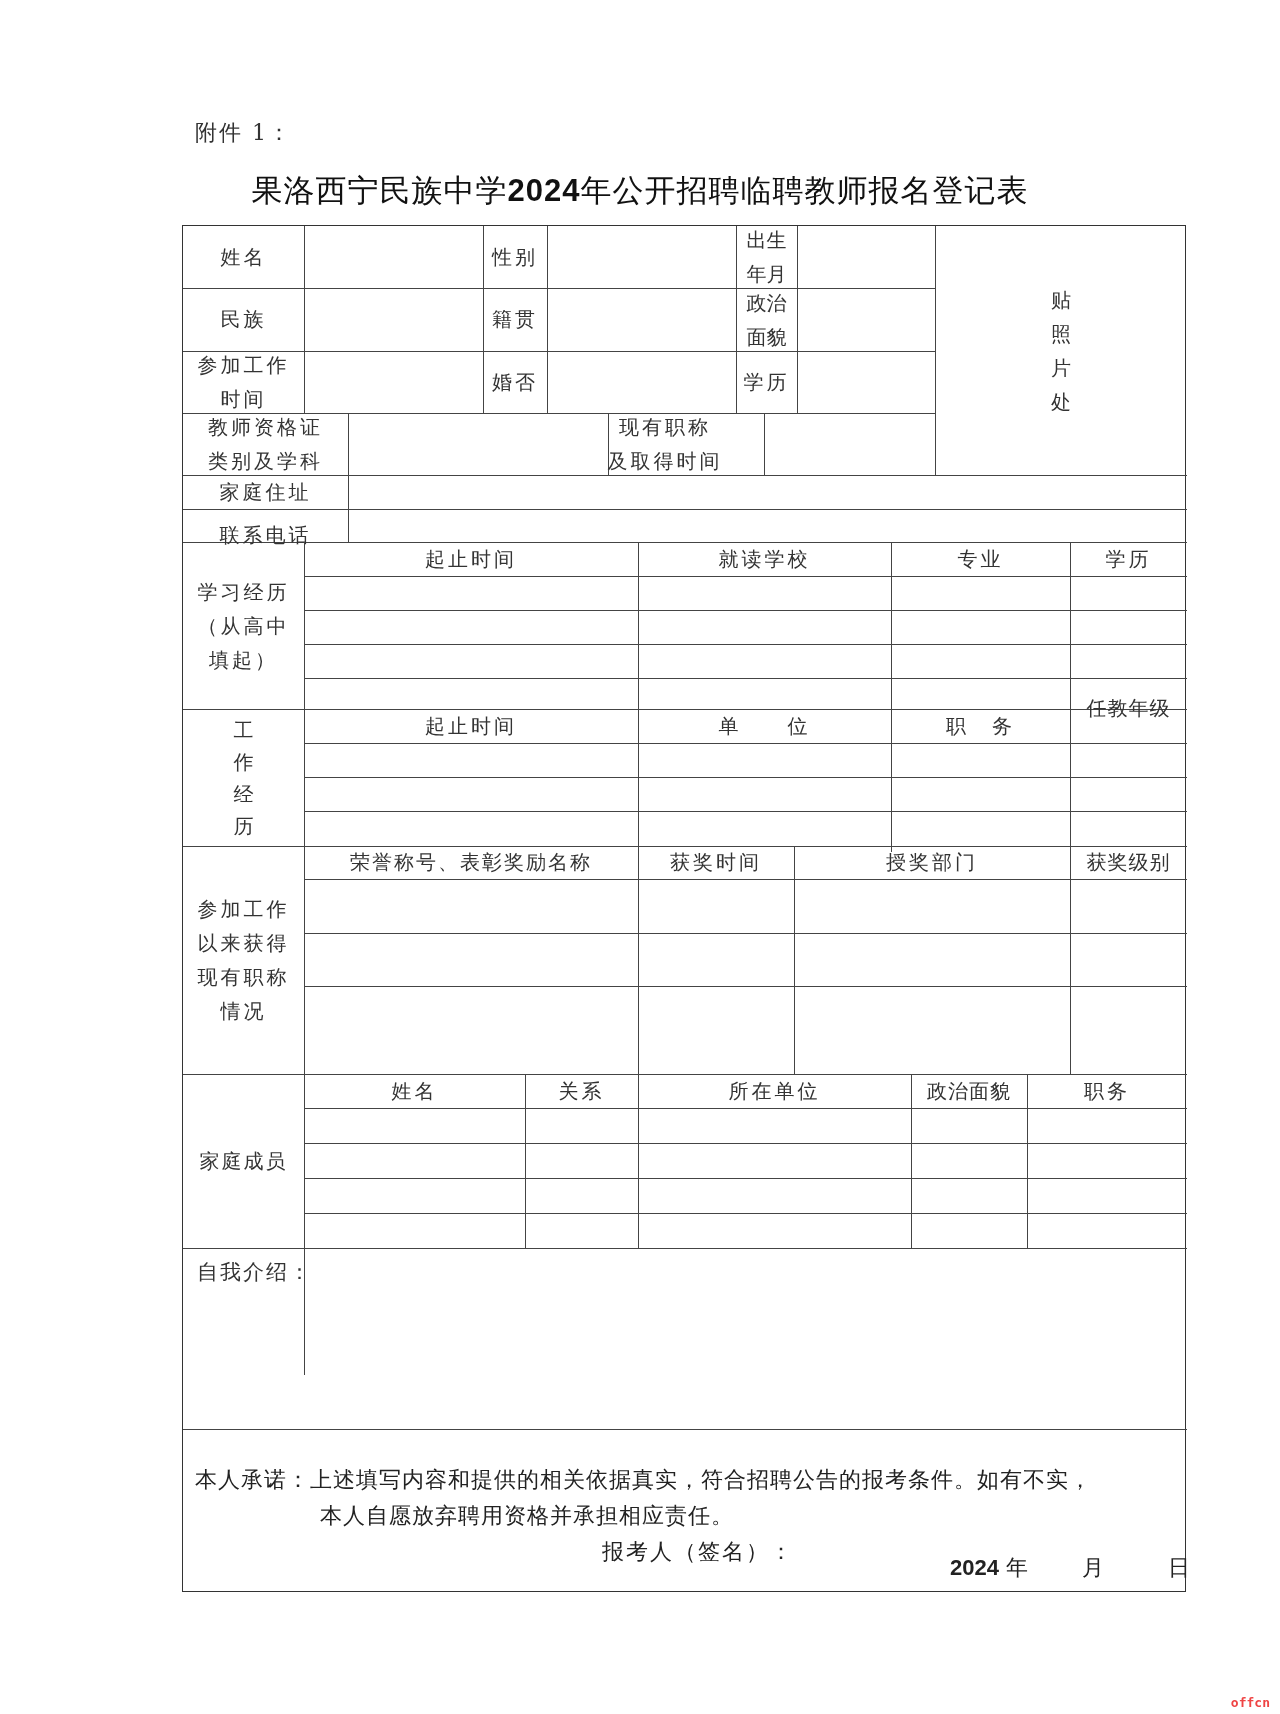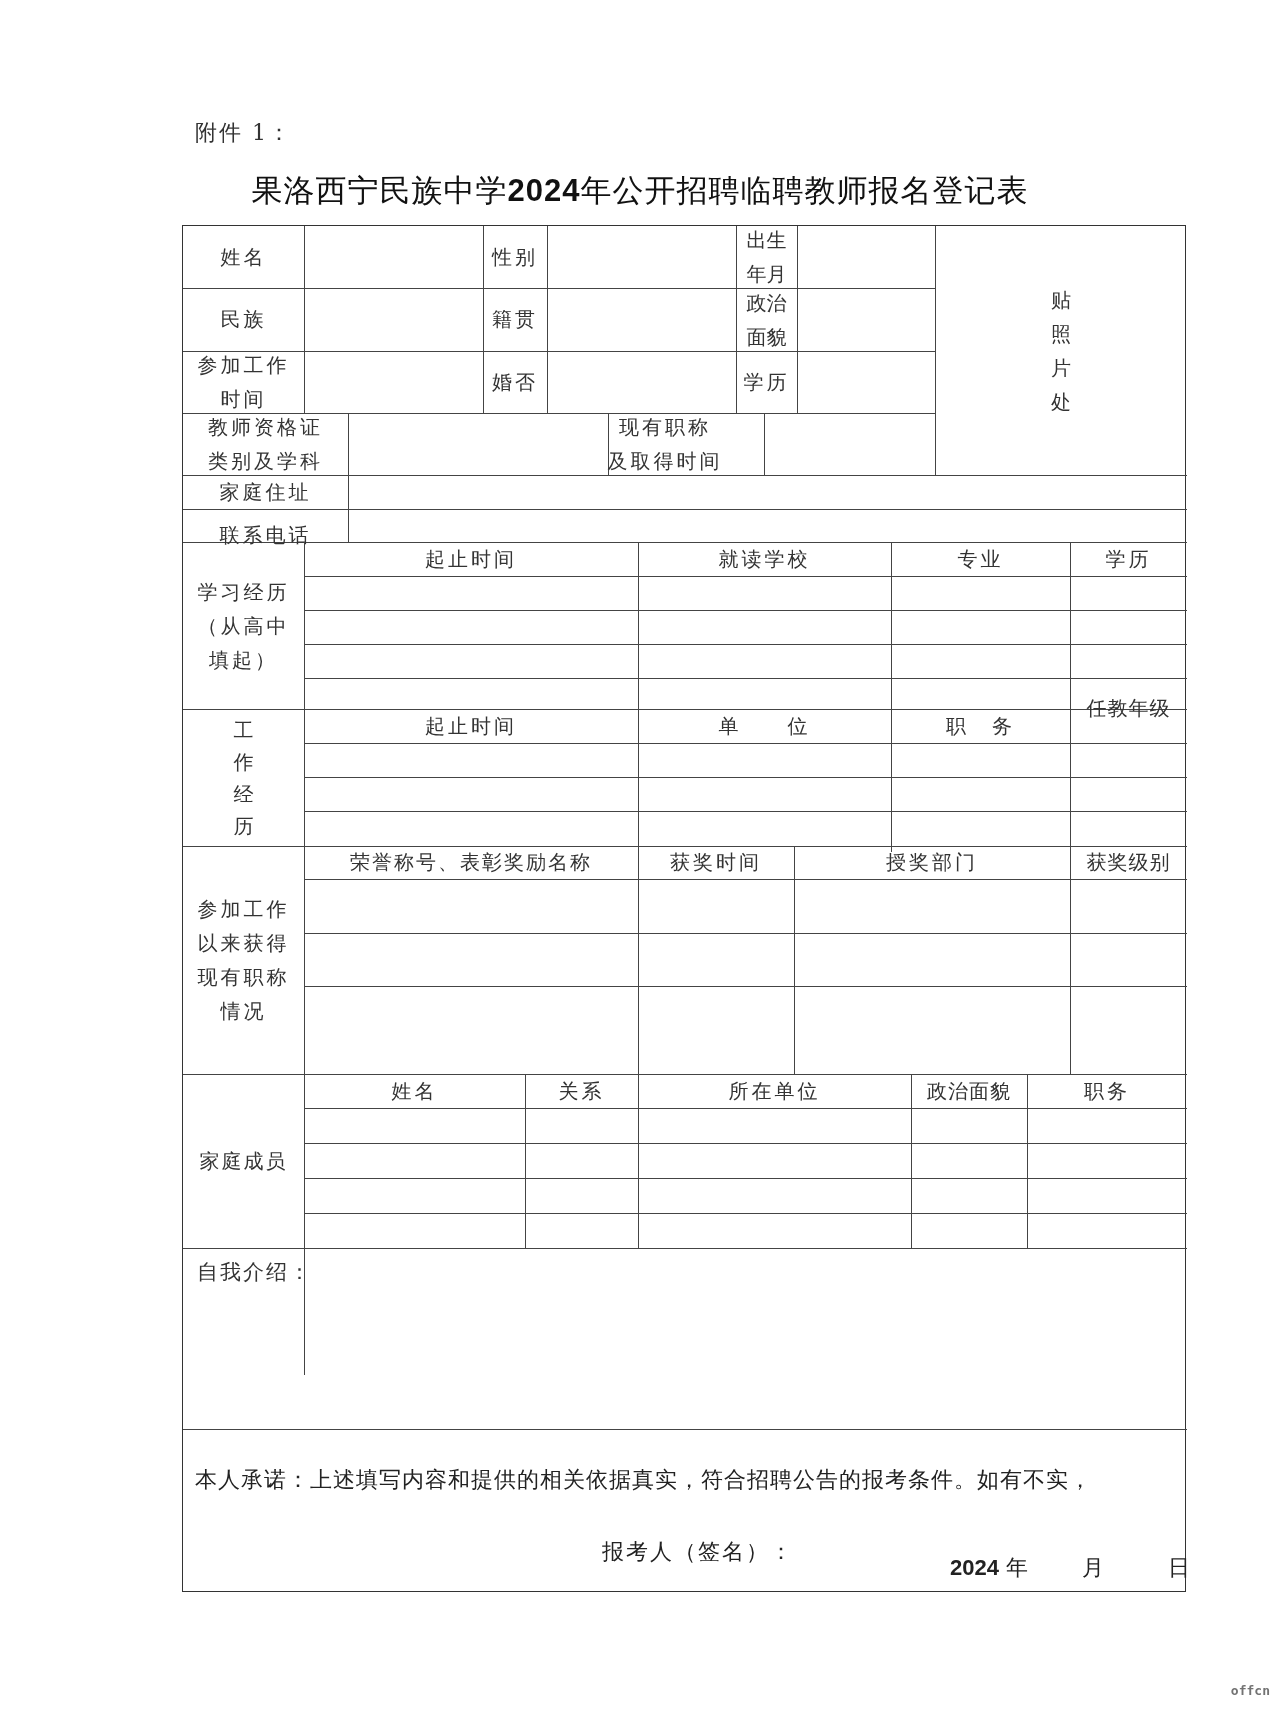--- a/index.html
+++ b/index.html
@@ -13,21 +13,21 @@
   .hl{position:absolute;height:0;border-top:1.5px solid #444;}
   .vl{position:absolute;width:0;border-left:1.5px solid #444;}
   .vtext{flex-direction:column;letter-spacing:0;line-height:1.7;}
   .intro-label{position:absolute;left:14px;font-size:21px;color:#333;letter-spacing:2px;}
   .pledge{position:absolute;left:12px;right:10px;font-size:22px;color:#222;font-family:"DejaVu Serif","Liberation Serif",serif;}
   .pledge .l1{position:absolute;left:0;top:0;white-space:nowrap;letter-spacing:1px;}
   .pledge .l2{position:absolute;left:125px;top:36px;white-space:nowrap;letter-spacing:1px;}
   .pledge .l3{position:absolute;left:407px;top:72px;white-space:nowrap;letter-spacing:2px;}
   .pledge .date{position:absolute;left:755px;top:88px;white-space:nowrap;}
   .pledge .date b{font-family:"Liberation Sans",sans-serif;}
-  .wm{position:absolute;right:10px;bottom:16px;color:#737373;font-family:"DejaVu Sans Mono","Liberation Mono",monospace;font-weight:bold;font-size:13px;}
+  .wm{position:absolute;right:10px;bottom:4px;color:#ef4444;font-family:"DejaVu Sans Mono","Liberation Mono",monospace;font-weight:bold;font-size:13px;}
 </style>
 </head>
 <body>
 
 <div class="attach">附件 1：</div>
 
 <div class="title">
   <span>果洛西宁民族中学</span><span class="yr">2024</span><span>年公开招聘临聘教师报名登记表</span>
 </div>
 
@@ -189,20 +189,21 @@
   <div class="cell" style="left:121px;top:952px;width:883px;height:35px"></div>
   <div class="cell" style="left:121px;top:987px;width:883px;height:35px"></div>
 
   <div class="hl" style="left:0;width:1004px;top:1203px"></div>
   <div style="position:absolute;left:0;top:1022px;width:1004px;height:181px;">
     <div class="intro-label" style="top:10px">自我介绍：</div>
   </div>
 
   <div class="pledge" style="top:1239px;height:110px">
     <span class="l1">本人承诺：上述填写内容和提供的相关依据真实，符合招聘公告的报考条件。如有不实，</span>
+    <span class="l2">本人自愿放弃聘用资格并承担相应责任。</span>
     <span class="l3">报考人（签名）：</span>
     <span class="date">
       <b>2024</b>
       <span>年</span>
       <span style="display:inline-block;width:40px"></span>
       <span>月</span>
       <span style="display:inline-block;width:50px"></span>
       <span>日</span>
     </span>
   </div>

